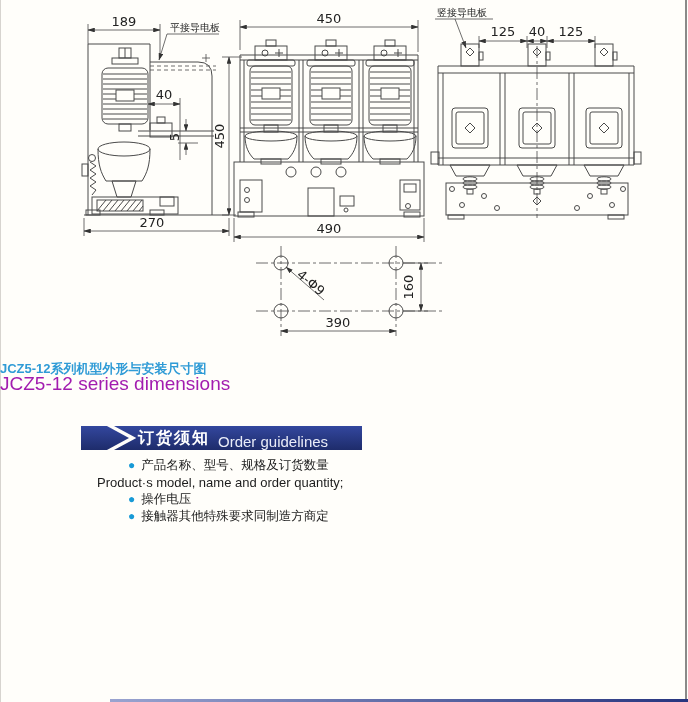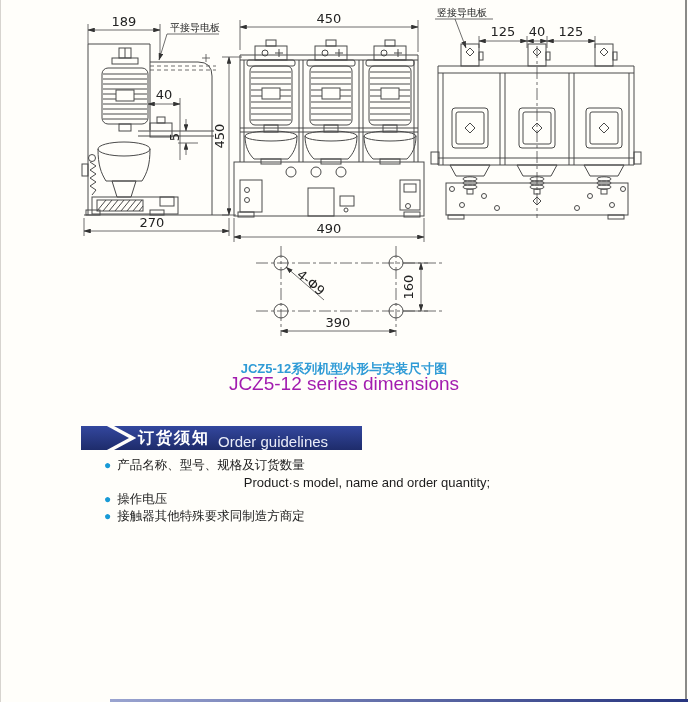--- a/index.html
+++ b/index.html
@@ -15,38 +15,38 @@
     background:linear-gradient(90deg,#9aa4d0,#27357f);}
   
   .drawing-svg{position:absolute;left:0;top:0;}
   .d{stroke:#4a4a4a;fill:none;stroke-width:1;}
   .thin{stroke-width:.8;}
   .dash{stroke-dasharray:4 3;}
   .cl{stroke-dasharray:12 3 3 3;stroke-width:.8;}
   text.t{fill:#222;font:13px "DejaVu Sans",sans-serif;stroke:none;}
   text.cn{fill:#222;font:10px "Liberation Sans",sans-serif;stroke:none;}
   
-  .caption{position:absolute;left:0;top:361px;width:688px;text-align:center;line-height:15px;}
+  .caption{position:absolute;left:0;top:361px;width:688px;line-height:15px;}
   .caption .zh{color:#2f9bd6;font-size:13px;font-weight:700;}
   .caption .en{color:#a21caf;font-size:19px;font-weight:400;}
   
   .banner{position:absolute;left:0;top:426px;height:24px;width:688px;}
   .banner .pennant{position:absolute;left:81px;top:0;width:48px;height:24px;
     background:linear-gradient(180deg,#33479e,#1e2c6b);
     clip-path:polygon(0 0,54% 0,100% 50%,54% 100%,0 100%);}
   .banner .bar{position:absolute;left:114px;top:0;width:248px;height:24px;
     background:linear-gradient(180deg,#33479e,#1e2c6b);
     clip-path:polygon(0 0,100% 0,100% 100%,0 100%,9% 50%);}
   .banner .zh{position:absolute;left:24px;top:2px;color:#ffffff;font-size:16px;
     font-weight:700;letter-spacing:2px;}
   .banner .en{position:absolute;left:104px;top:7px;color:#e9ecf8;font-size:15px;}
   
   .order-list{position:absolute;left:97px;top:457px;width:540px;}
-  .order-item .zh-line{padding-left:7px;font-size:12.5px;line-height:17px;color:#1c1c1c;}
-  .order-item .en-line{font-size:13px;line-height:17px;color:#1c1c1c;text-align:center;}
+  .order-item .zh-line{padding-left:7px;font-size:12.5px;line-height:17px;color:#1c1c1c;margin-left:24px;}
+  .order-item .en-line{font-size:13px;line-height:17px;color:#1c1c1c;}
   .bullet{color:#189ad6;font-size:12px;margin-right:6px;}
 </style>
 </head>
 <body>
 
 <div class="page-edge-left"></div>
 <div class="page-edge-right"></div>
 
 <svg class="drawing-svg" width="688" height="356" viewBox="0 0 688 356">
   <defs>

